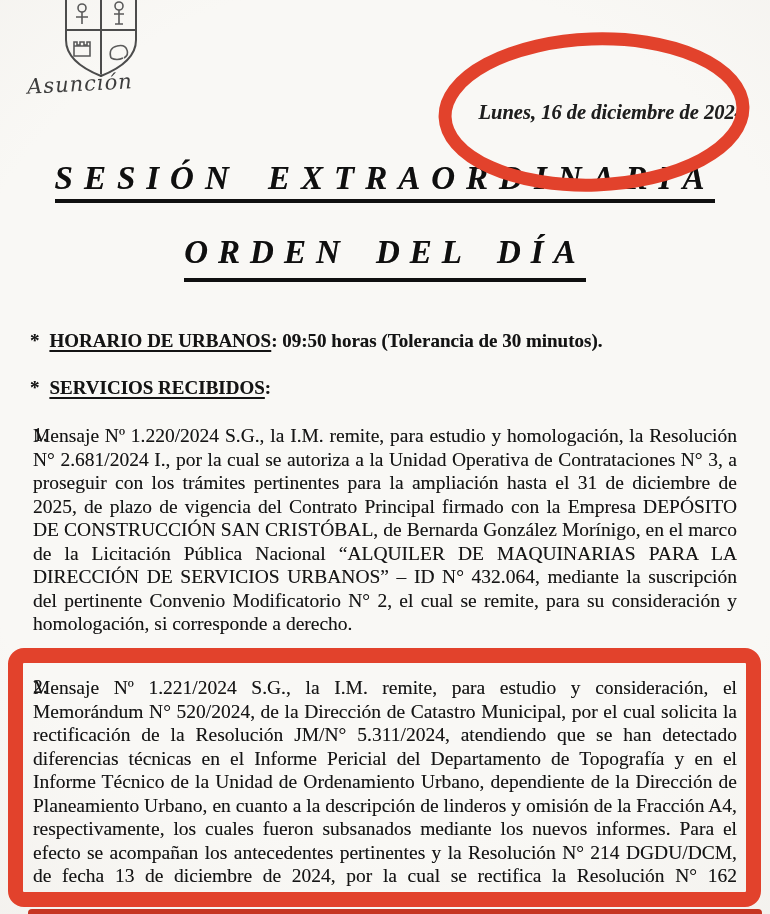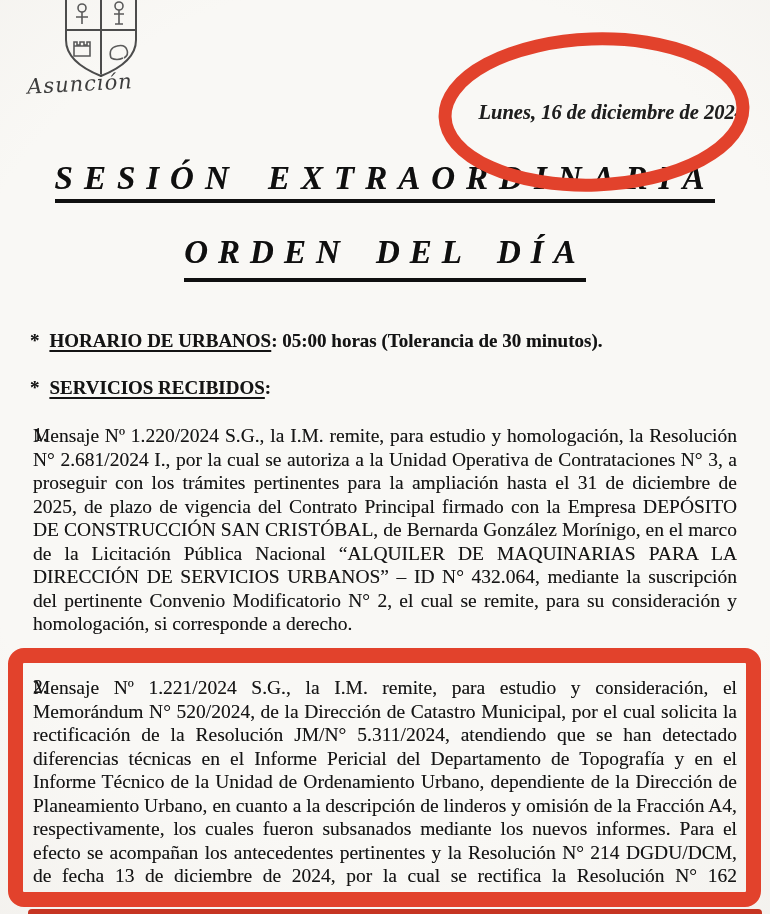--- a/index.html
+++ b/index.html
@@ -103,21 +103,21 @@
   </svg>
 
   <div class="title-row" style="top:160px">
     <span class="title-main soft">SESIÓN EXTRAORDINARIA</span>
   </div>
   <div class="title-row" style="top:234px">
     <span class="title-sub soft">ORDEN DEL DÍA</span>
   </div>
 
   <div class="hline soft" style="top:330px">
-    <span class="bullet">*</span><span class="ul">HORARIO DE URBANOS</span><span>: 05:00 horas (Tolerancia de 30 minutos).</span>
+    <span class="bullet">*</span><span class="ul">HORARIO DE URBANOS</span><span>: 09:50 horas (Tolerancia de 30 minutos).</span>
   </div>
 
   <div class="hline soft" style="top:377px">
     <span class="bullet">*</span><span class="ul">SERVICIOS RECIBIDOS</span><span>:</span>
   </div>
 
   <div class="item" style="top:424px">
     <div class="item-num soft">1.</div>
     <div class="item-text soft">Mensaje Nº 1.220/2024 S.G., la I.M. remite, para estudio y homologación, la Resolución N° 2.681/2024 I., por la cual se autoriza a la Unidad Operativa de Contrataciones N° 3, a proseguir con los trámites pertinentes para la ampliación hasta el 31 de diciembre de 2025, de plazo de vigencia del Contrato Principal firmado con la Empresa DEPÓSITO DE CONSTRUCCIÓN SAN CRISTÓBAL, de Bernarda González Morínigo, en el marco de la Licitación Pública Nacional “ALQUILER DE MAQUINARIAS PARA LA DIRECCIÓN DE SERVICIOS URBANOS” – ID N° 432.064, mediante la suscripción del pertinente Convenio Modificatorio N° 2, el cual se remite, para su consideración y homologación, si corresponde a derecho.</div>
   </div>

